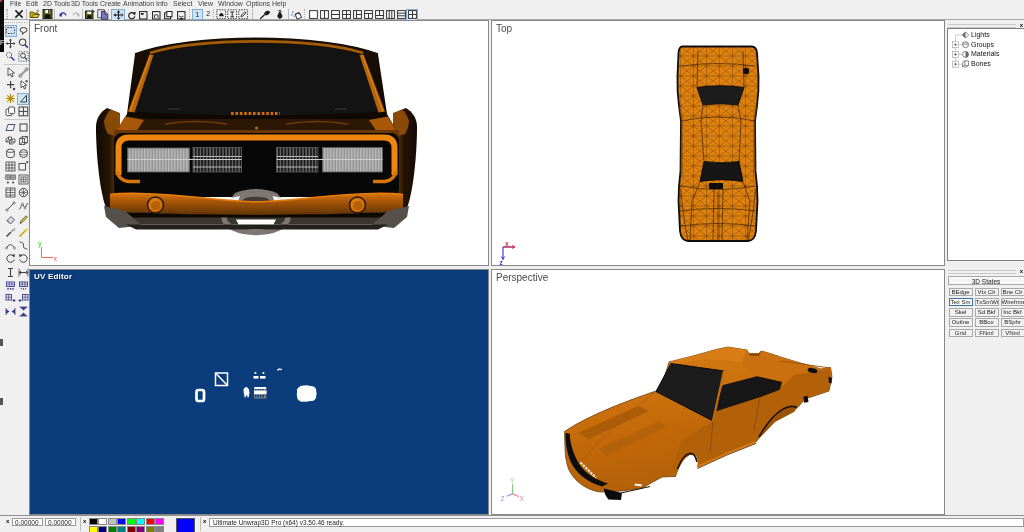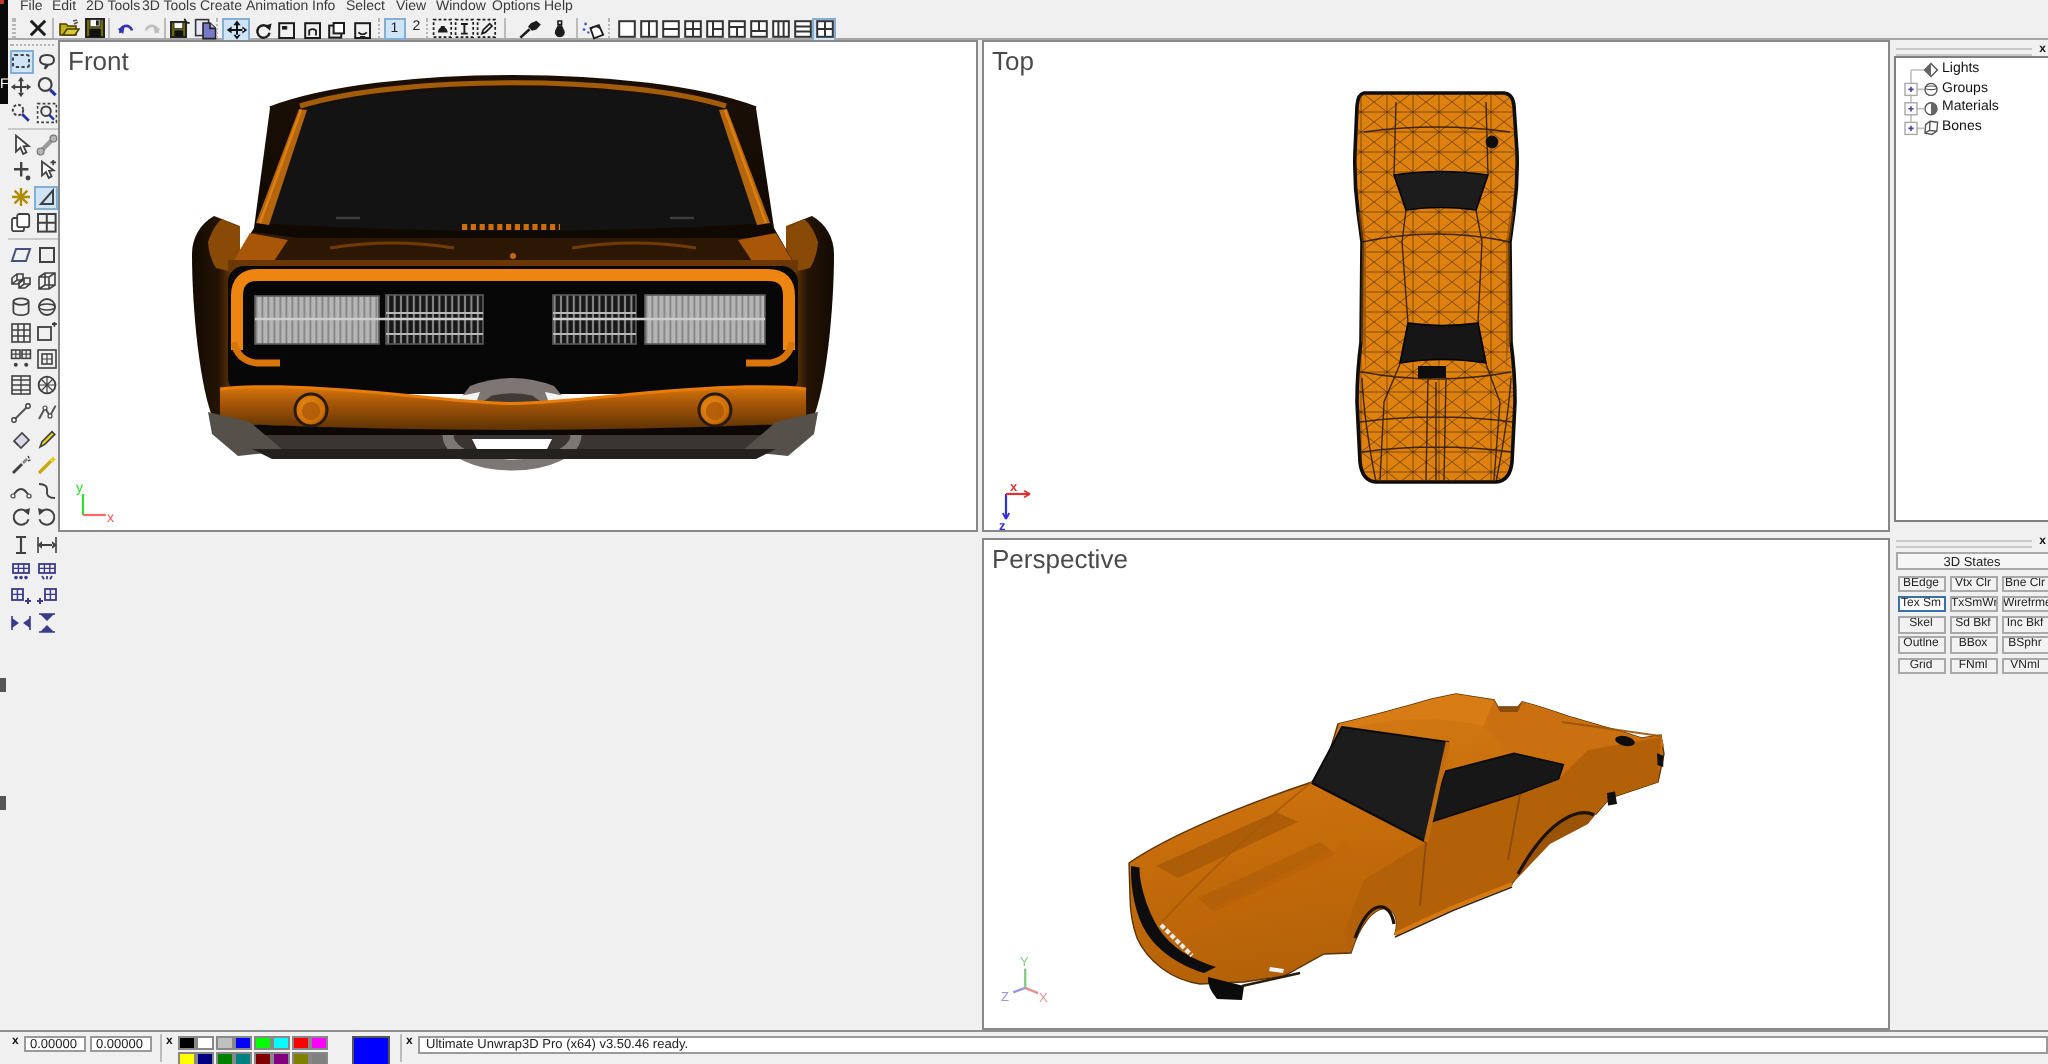--- a/index.html
+++ b/index.html
@@ -10,21 +10,21 @@
 
 #menubar { position:absolute; left:4px; top:0; width:1020px; height:8px; background:#f0f0f0; }
 #menubar span { position:absolute; top:0px; font-size:7px; line-height:8px; color:#3a3a3a; letter-spacing:0px; }
 
 #toolbar { position:absolute; left:4px; top:8px; width:1020px; height:12px; background:#f0f0f0; border-bottom:1px solid #a8a8a8; }
 .tsep { position:absolute; top:1px; width:1px; height:10px; background:#bbb; }
 .tbtn { position:absolute; top:1px; }
 .hl { background:#cfe4f7; border:1px solid #84aed4; }
 
 .pane { position:absolute; background:#fff; border:1px solid #888; }
-.vlabel { position:absolute; left:4px; top:2px; font-size:13px; color:#4a4a4a; }
+.vlabel { position:absolute; left:4px; top:2px; font-size:10px; color:#4a4a4a; }
 
 #palette { position:absolute; left:4px; top:21px; width:26px; height:494px; background:#f0f0f0; }
 
 .rpanel { position:absolute; left:946px; width:78px; background:#f0f0f0; }
 .grip { position:absolute; left:2px; top:2px; width:68px; height:4px;
   border-top:1px solid #c8c8c8; border-bottom:1px solid #c8c8c8; }
 .px { position:absolute; right:1px; top:0px; font-size:6px; color:#111; font-weight:bold; }
 .sbtn { position:absolute; background:#f2f2f2; border:1px solid #a9a9a9; font-size:6px;
   color:#222; text-align:center; overflow:hidden; white-space:nowrap; }
 
@@ -512,20 +512,41 @@
 </g>
 <path d="M11 226 H23 M11 226 V238.5" stroke="#3030e0" stroke-width="1.1"></path>
 <path d="M11 226 H23" stroke="#e03030" stroke-width="1.1"></path>
 <path d="M23 226 l-3 -1.6 M23 226 l-3 1.6" stroke="#e03030" stroke-width="0.9"></path>
 <path d="M11 238.5 l-1.6 -3 M11 238.5 l1.6 -3" stroke="#3030e0" stroke-width="0.9"></path>
 <text x="13" y="224.5" font-size="6.5" fill="#e03030" font-family="Liberation Sans" font-weight="bold">x</text>
 <text x="7.5" y="244" font-size="6.5" fill="#3030e0" font-family="Liberation Sans" font-weight="bold">z</text>
 </svg>
 <div class="vlabel">Top</div>
 </div>
+<div class="pane" id="pane-uv" style="left:29px;top:269px;width:460px;height:246px;background:#0b3d7d;">
+<svg class="abs" style="left:0;top:0;" width="458" height="244" viewBox="0 0 458 244">
+<rect x="166.5" y="120" width="7.5" height="11" rx="2" fill="none" stroke="#fff" stroke-width="2.7"></rect>
+<rect x="185.5" y="103" width="12" height="12.5" fill="none" stroke="#fff" stroke-width="1.5"></rect>
+<path d="M186 103.5 L197 115" stroke="#fff" stroke-width="1.5"></path>
+<path d="M213.5 119.5 q1 -2.5 2.7 -2.5 q1.7 0 2.7 2.5 l0.6 3.5 l-1 4.5 l-1 0 l-0.2 -2 l-1.4 0 l-0.2 2 l-1 0 l-1 -4.5 Z" fill="#fff"></path>
+<g stroke="#8f8f82" stroke-width="0.9" fill="none">
+<rect x="224.5" y="117.5" width="11.5" height="10.5"></rect>
+<path d="M224.5 121 h11.5 M224.5 124.5 h11.5 M227 117.5 v10.5 M229.5 117.5 v10.5 M232 117.5 v10.5 M234.5 117.5 v10.5"></path>
+</g>
+<rect x="224" y="120.5" width="12.5" height="3.5" fill="#fff"></rect>
+        <rect x="224.5" y="117" width="11.5" height="2" fill="#fff"></rect>
+<rect x="223.5" y="106" width="5" height="2.6" fill="#fff"></rect>
+<rect x="230" y="106" width="5.5" height="2.6" fill="#fff"></rect>
+<rect x="224.5" y="102" width="1.8" height="1.8" fill="#fff"></rect>
+<rect x="232.5" y="102" width="1.8" height="1.8" fill="#fff"></rect>
+<path d="M247.5 100.5 l1.5 -1.5 l1.5 0.5 l1.5 -0.5" stroke="#fff" stroke-width="1.3" fill="none"></path>
+<path d="M268.5 117.5 q2.5 -2.5 5.5 -2 q3.5 -0.6 6 0.5 q3.5 -0.5 5 1.5 q1.8 1.8 1.2 4 q0.9 2.2 0 4 q0.6 2.8 -1.8 4.4 q-1.8 1.6 -4.5 1.1 q-3 1.1 -5.8 0.5 q-3.4 0.6 -5 -1.1 q-2.3 -1.1 -2 -3.9 q-0.8 -2.2 0 -4 q-0.8 -3.3 1.4 -5 Z" fill="#fff"></path>
+</svg>
+<div class="vlabel" style="color:#fff;text-shadow:1px 1px 0 #07234a;font-size:8px;font-weight:bold;letter-spacing:0.2px;">UV Editor</div>
+</div>
 <div class="pane" id="pane-persp" style="left:491px;top:269px;width:454px;height:246px;">
 <svg class="abs" style="left:0;top:0;" width="452" height="244" viewBox="0 0 452 244">
 <defs>
 <linearGradient id="pbody" x1="0" y1="0" x2="0.3" y2="1">
   <stop offset="0" stop-color="#d87e18"></stop>
             <stop offset="0.5" stop-color="#c76d0b"></stop>
             <stop offset="1" stop-color="#b26008"></stop>
 </linearGradient>
 </defs>
 

